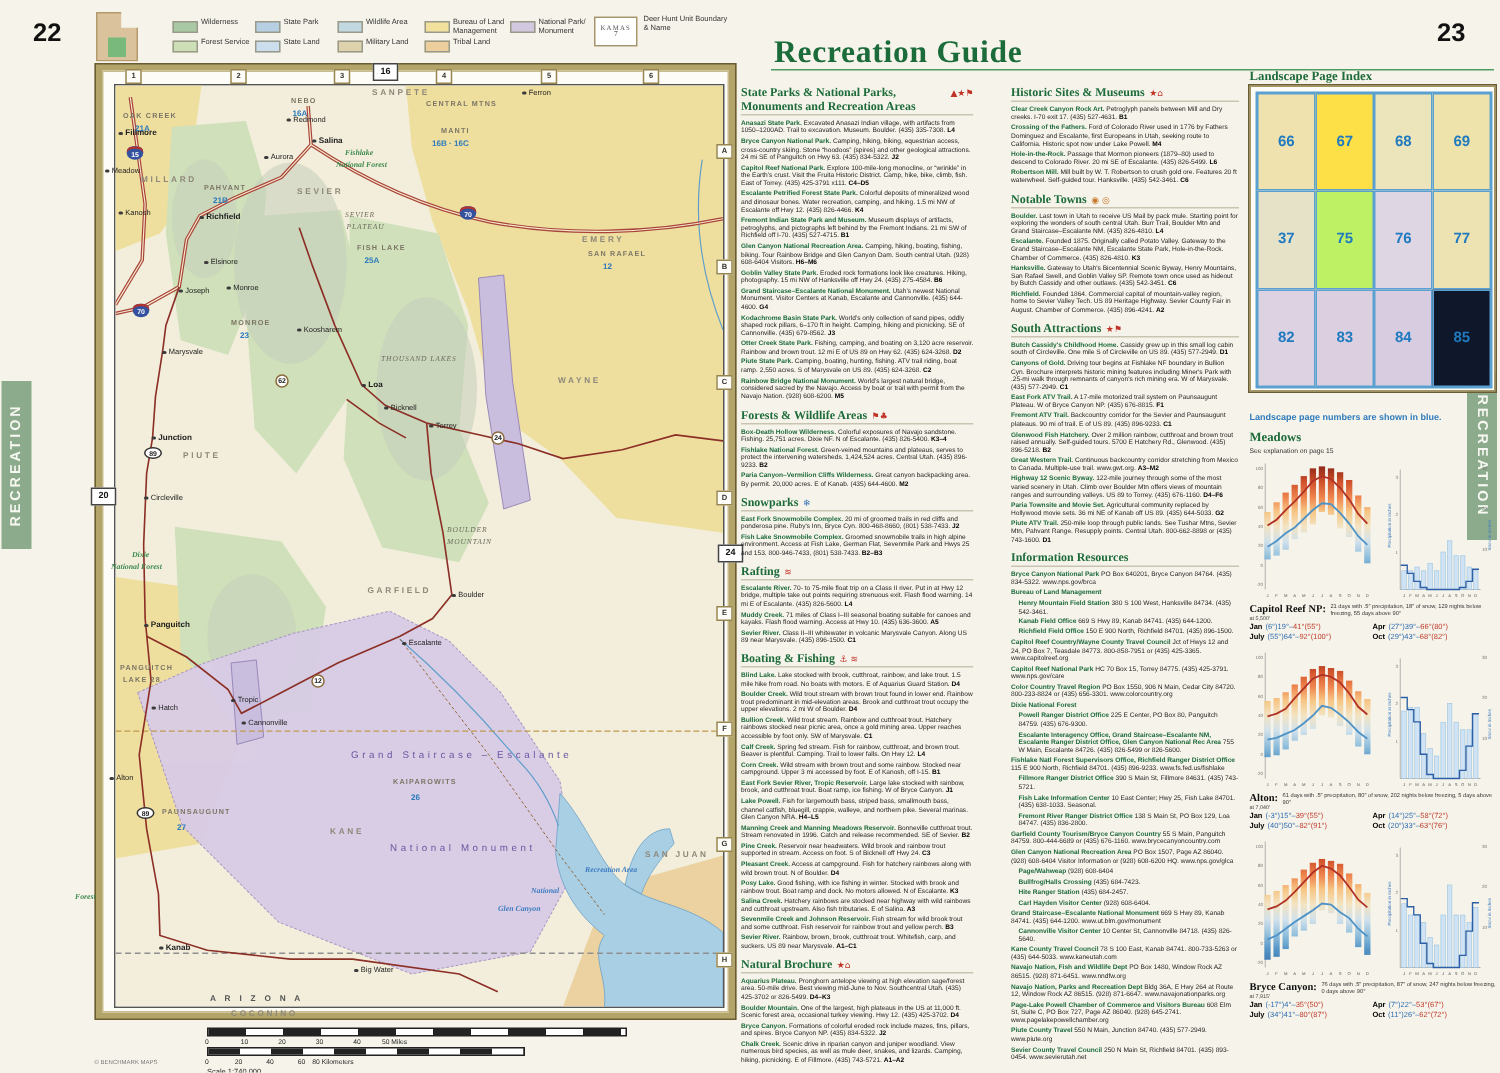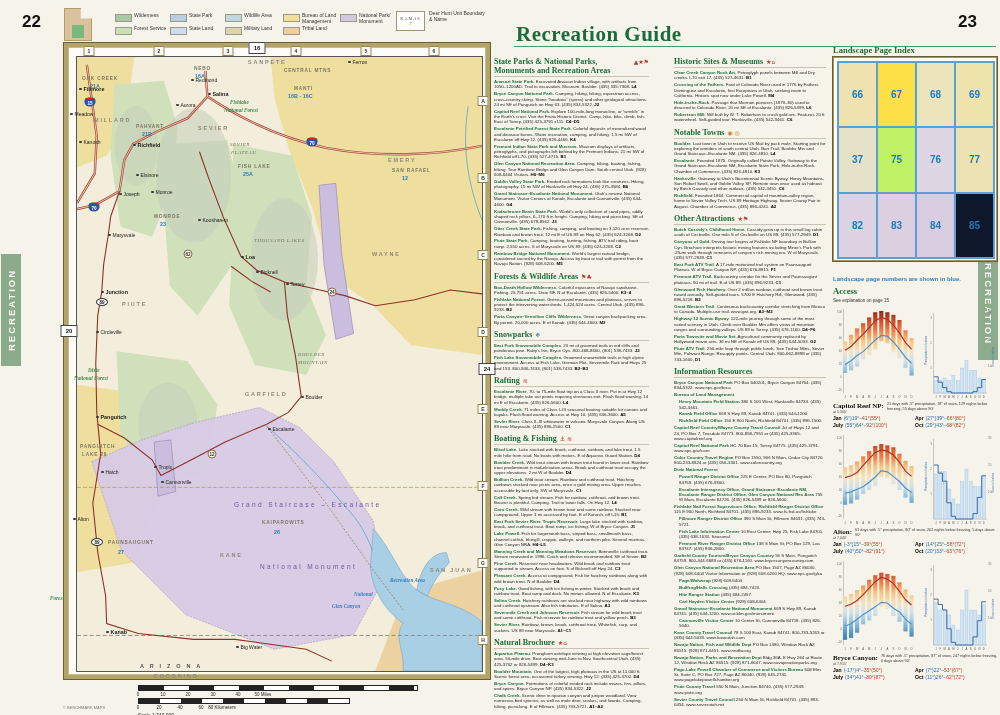--- a/index.html
+++ b/index.html
@@ -487,21 +487,21 @@
       <div class="entry"><b class="en">Robertson Mill.</b> Mill built by W. T. Robertson to crush gold ore. Features 20 ft waterwheel. Self-guided tour. Hanksville. (435) 542-3461. <b class="ec">C6</b></div>
       <div class="shead">
         <span class="sh-t">Notable Towns</span>
         <span class="sh-ic" style="color: rgb(199, 118, 42);">◉ ◎</span>
       </div>
       <div class="entry"><b class="en">Boulder.</b> Last town in Utah to receive US Mail by pack mule. Starting point for exploring the wonders of south central Utah. Burr Trail, Boulder Mtn and Grand Staircase–Escalante NM. (435) 826-4810. <b class="ec">L4</b></div>
       <div class="entry"><b class="en">Escalante.</b> Founded 1875. Originally called Potato Valley. Gateway to the Grand Staircase–Escalante NM, Escalante State Park, Hole-in-the-Rock. Chamber of Commerce. (435) 826-4810. <b class="ec">K3</b></div>
       <div class="entry"><b class="en">Hanksville.</b> Gateway to Utah's Bicentennial Scenic Byway, Henry Mountains, San Rafael Swell, and Goblin Valley SP. Remote town once used as hideout by Butch Cassidy and other outlaws. (435) 542-3451. <b class="ec">C6</b></div>
       <div class="entry"><b class="en">Richfield.</b> Founded 1864. Commercial capital of mountain-valley region, home to Sevier Valley Tech. US 89 Heritage Highway. Sevier County Fair in August. Chamber of Commerce. (435) 896-4241. <b class="ec">A2</b></div>
       <div class="shead">
-        <span class="sh-t">Other Attractions</span>
+        <span class="sh-t">South Attractions</span>
         <span class="sh-ic" style="color: rgb(193, 51, 39);">★⚑</span>
       </div>
       <div class="entry"><b class="en">Butch Cassidy's Childhood Home.</b> Cassidy grew up in this small log cabin south of Circleville. One mile S of Circleville on US 89. (435) 577-2949. <b class="ec">D1</b></div>
       <div class="entry"><b class="en">Canyons of Gold.</b> Driving tour begins at Fishlake NF boundary in Bullion Cyn. Brochure interprets historic mining features including Miner's Park with .25-mi walk through remnants of canyon's rich mining era. W of Marysvale. (435) 577-2949. <b class="ec">C1</b></div>
       <div class="entry"><b class="en">East Fork ATV Trail.</b> A 17-mile motorized trail system on Paunsaugunt Plateau. W of Bryce Canyon NP. (435) 676-8815. <b class="ec">F1</b></div>
       <div class="entry"><b class="en">Fremont ATV Trail.</b> Backcountry corridor for the Sevier and Paunsaugunt plateaus. 90 mi of trail. E of US 89. (435) 896-9233. <b class="ec">C1</b></div>
       <div class="entry"><b class="en">Glenwood Fish Hatchery.</b> Over 2 million rainbow, cutthroat and brown trout raised annually. Self-guided tours. 5700 E Hatchery Rd., Glenwood. (435) 896-5218. <b class="ec">B2</b></div>
       <div class="entry"><b class="en">Great Western Trail.</b> Continuous backcountry corridor stretching from Mexico to Canada. Multiple-use trail. www.gwt.org. <b class="ec">A3–M2</b></div>
       <div class="entry"><b class="en">Highway 12 Scenic Byway.</b> 122-mile journey through some of the most varied scenery in Utah. Climb over Boulder Mtn offers views of mountain ranges and surrounding valleys. US 89 to Torrey. (435) 676-1160. <b class="ec">D4–F6</b></div>
       <div class="entry"><b class="en">Paria Townsite and Movie Set.</b> Agricultural community replaced by Hollywood movie sets. 36 mi NE of Kanab off US 89. (435) 644-5033. <b class="ec">G2</b></div>
@@ -553,21 +553,21 @@
           <div class="cell">75</div>
           <div class="cell">76</div>
           <div class="cell">77</div>
           <div class="cell">82</div>
           <div class="cell">83</div>
           <div class="cell">84</div>
           <div class="cell">85</div>
         </div>
     </div>
     <div class="lpi-cap">Landscape page numbers are shown in blue.</div>
-    <h3>Access</h3>
+    <h3>Meadows</h3>
     <div class="clim-note">See explanation on page 15</div>
     <div id="climate-groups">
         <div class="cg">
           <div class="cg-charts">
             <svg width="86" height="96" viewBox="0 0 86 96">
               <defs>
                 <linearGradient id="tg0" gradientUnits="userSpaceOnUse" x1="0" y1="4" x2="0" y2="88">
                   <stop offset="0.03" stop-color="#8f1f10"></stop>
                   <stop offset="0.15" stop-color="#cf4a22"></stop>
                   <stop offset="0.27" stop-color="#ee7f45"></stop>

